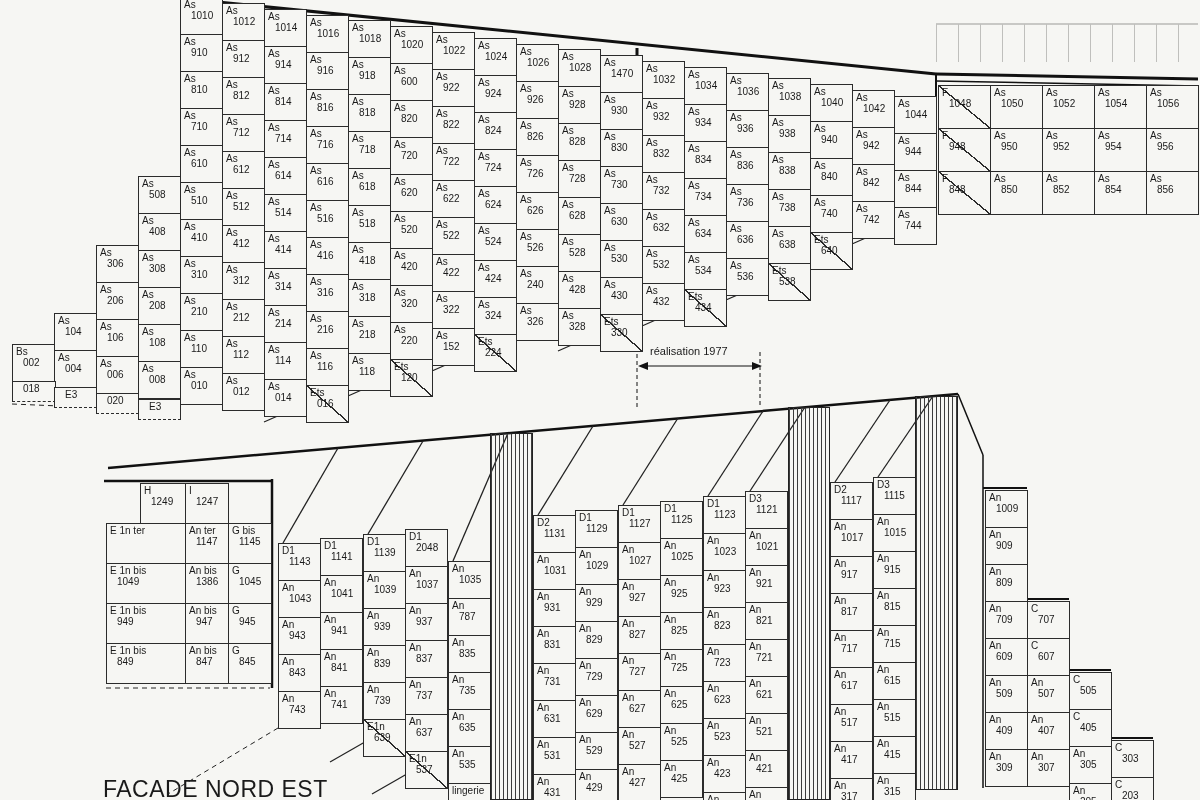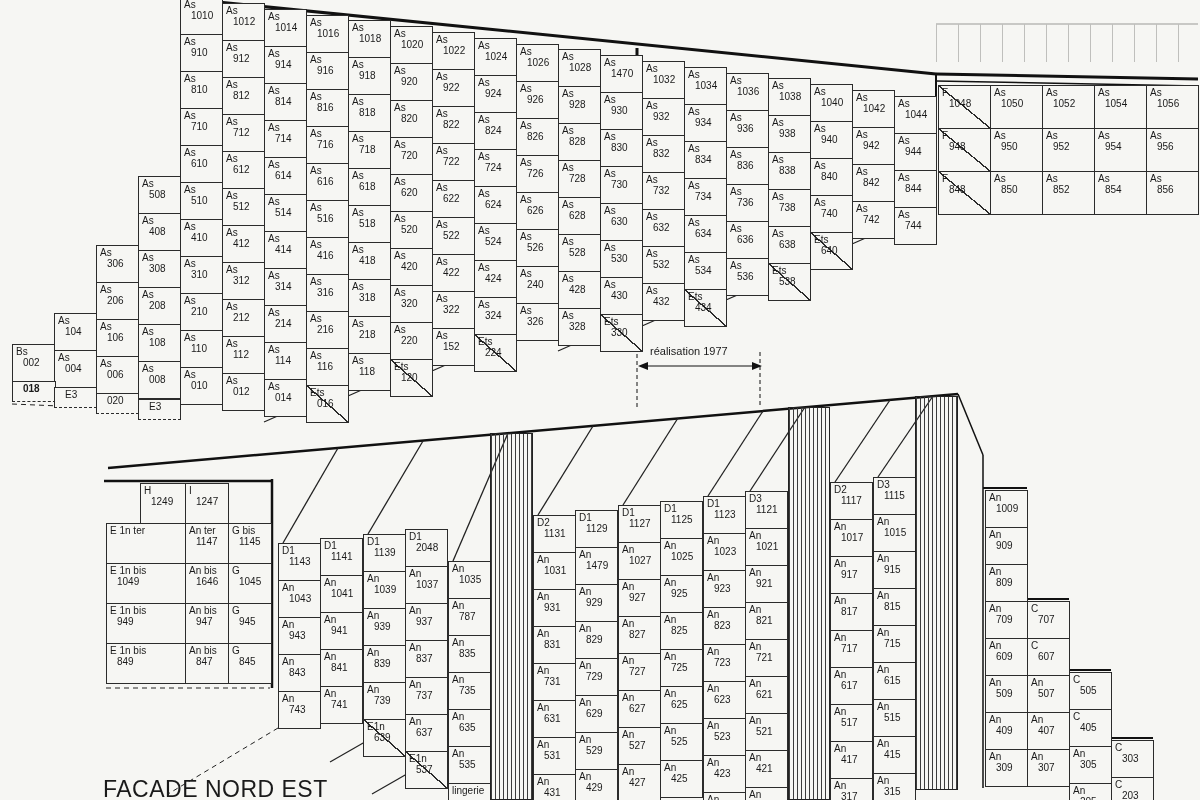--- a/index.html
+++ b/index.html
@@ -350,21 +350,21 @@
     <div class="cell" style="left: 348px; top: 353px; width: 43px; height: 38px;">
       <span class="p">As</span>
       <span class="n">118</span>
     </div>
     <div class="cell" style="left: 390px; top: 26px; width: 43px; height: 38px;">
       <span class="p">As</span>
       <span class="n">1020</span>
     </div>
     <div class="cell" style="left: 390px; top: 63px; width: 43px; height: 38px;">
       <span class="p">As</span>
-      <span class="n">920</span>
+      <span class="n">600</span>
     </div>
     <div class="cell" style="left: 390px; top: 100px; width: 43px; height: 38px;">
       <span class="p">As</span>
       <span class="n">820</span>
     </div>
     <div class="cell" style="left: 390px; top: 137px; width: 43px; height: 38px;">
       <span class="p">As</span>
       <span class="n">720</span>
     </div>
     <div class="cell" style="left: 390px; top: 174px; width: 43px; height: 38px;">
@@ -708,21 +708,21 @@
       <span class="n">944</span>
     </div>
     <div class="cell" style="left: 894px; top: 170px; width: 43px; height: 38px;">
       <span class="p">As</span>
       <span class="n">844</span>
     </div>
     <div class="cell" style="left: 894px; top: 207px; width: 43px; height: 38px;">
       <span class="p">As</span>
       <span class="n">744</span>
     </div>
-    <div class="cell dash" style="left: 12px; top: 381px; width: 44px; height: 21px; font-weight: bold;">
+    <div class="cell dash" style="left: 12px; top: 381px; width: 44px; height: 21px;">
       <span class="p"></span>
       <span class="n">018</span>
     </div>
     <div class="cell dash" style="left: 54px; top: 387px; width: 43px; height: 21px;">
       <span class="p"></span>
       <span class="n">E3</span>
     </div>
     <div class="cell dash" style="left: 96px; top: 393px; width: 43px; height: 21px;">
       <span class="p"></span>
       <span class="n">020</span>
@@ -814,21 +814,21 @@
     <div class="cell" style="left: 106px; top: 643px; width: 80px; height: 41px;">
       <span class="p">E 1n bis</span>
       <span class="n">849</span>
     </div>
     <div class="cell" style="left: 185px; top: 523px; width: 44px; height: 41px;">
       <span class="p">An ter</span>
       <span class="n">1147</span>
     </div>
     <div class="cell" style="left: 185px; top: 563px; width: 44px; height: 41px;">
       <span class="p">An bis</span>
-      <span class="n">1646</span>
+      <span class="n">1386</span>
     </div>
     <div class="cell" style="left: 185px; top: 603px; width: 44px; height: 41px;">
       <span class="p">An bis</span>
       <span class="n">947</span>
     </div>
     <div class="cell" style="left: 185px; top: 643px; width: 44px; height: 41px;">
       <span class="p">An bis</span>
       <span class="n">847</span>
     </div>
     <div class="cell" style="left: 228px; top: 523px; width: 44px; height: 41px;">
@@ -998,21 +998,21 @@
     <div class="cell" style="left: 533px; top: 774px; width: 43px; height: 38px;">
       <span class="p">An</span>
       <span class="n">431</span>
     </div>
     <div class="cell" style="left: 575px; top: 510px; width: 43px; height: 38px;">
       <span class="p">D1</span>
       <span class="n">1129</span>
     </div>
     <div class="cell" style="left: 575px; top: 547px; width: 43px; height: 38px;">
       <span class="p">An</span>
-      <span class="n">1479</span>
+      <span class="n">1029</span>
     </div>
     <div class="cell" style="left: 575px; top: 584px; width: 43px; height: 38px;">
       <span class="p">An</span>
       <span class="n">929</span>
     </div>
     <div class="cell" style="left: 575px; top: 621px; width: 43px; height: 38px;">
       <span class="p">An</span>
       <span class="n">829</span>
     </div>
     <div class="cell" style="left: 575px; top: 658px; width: 43px; height: 38px;">

